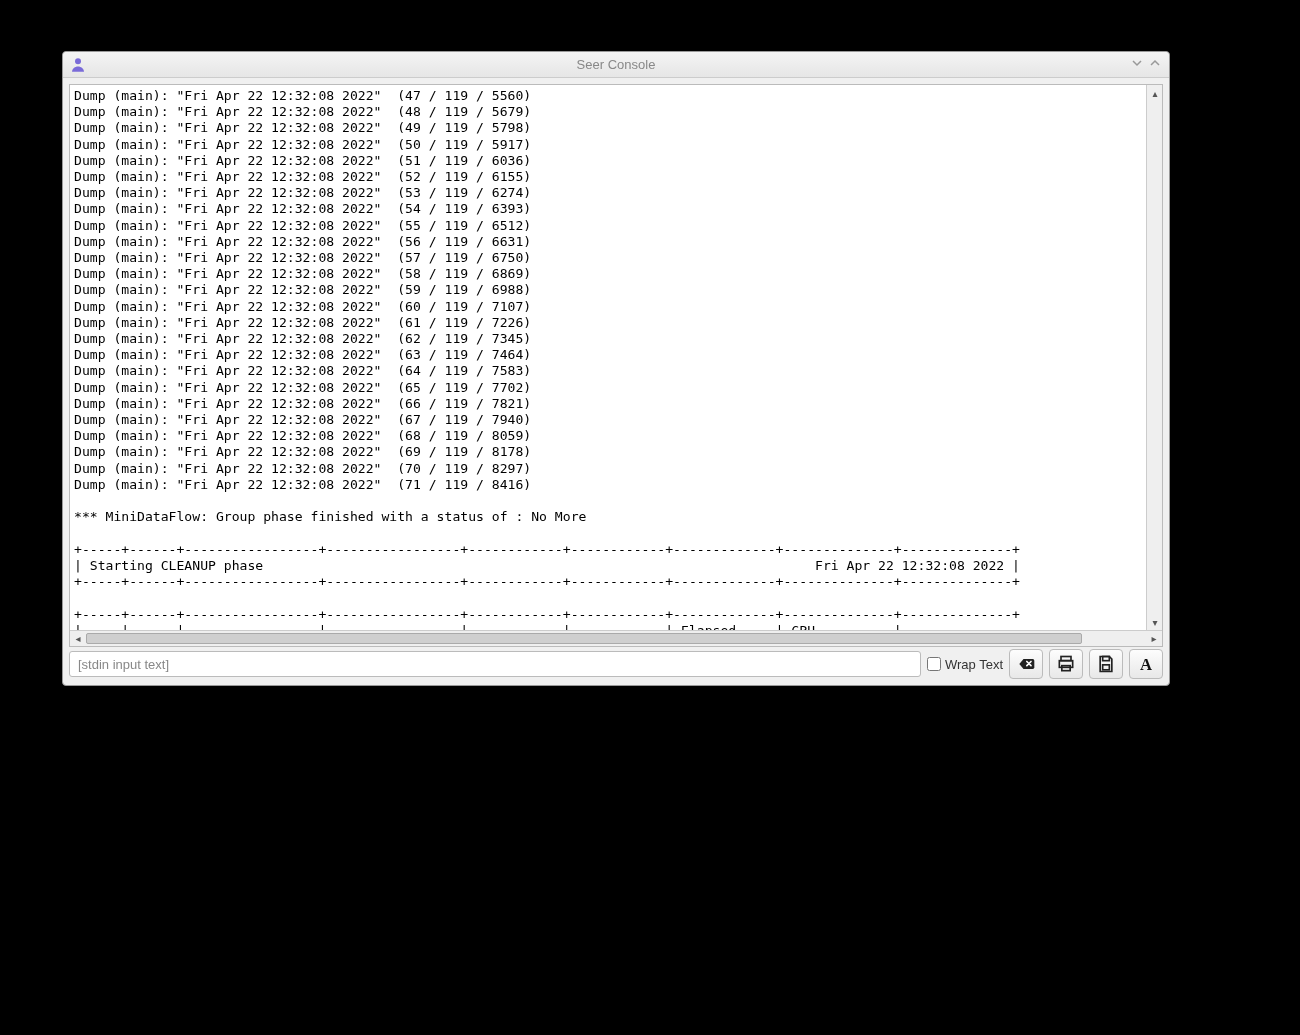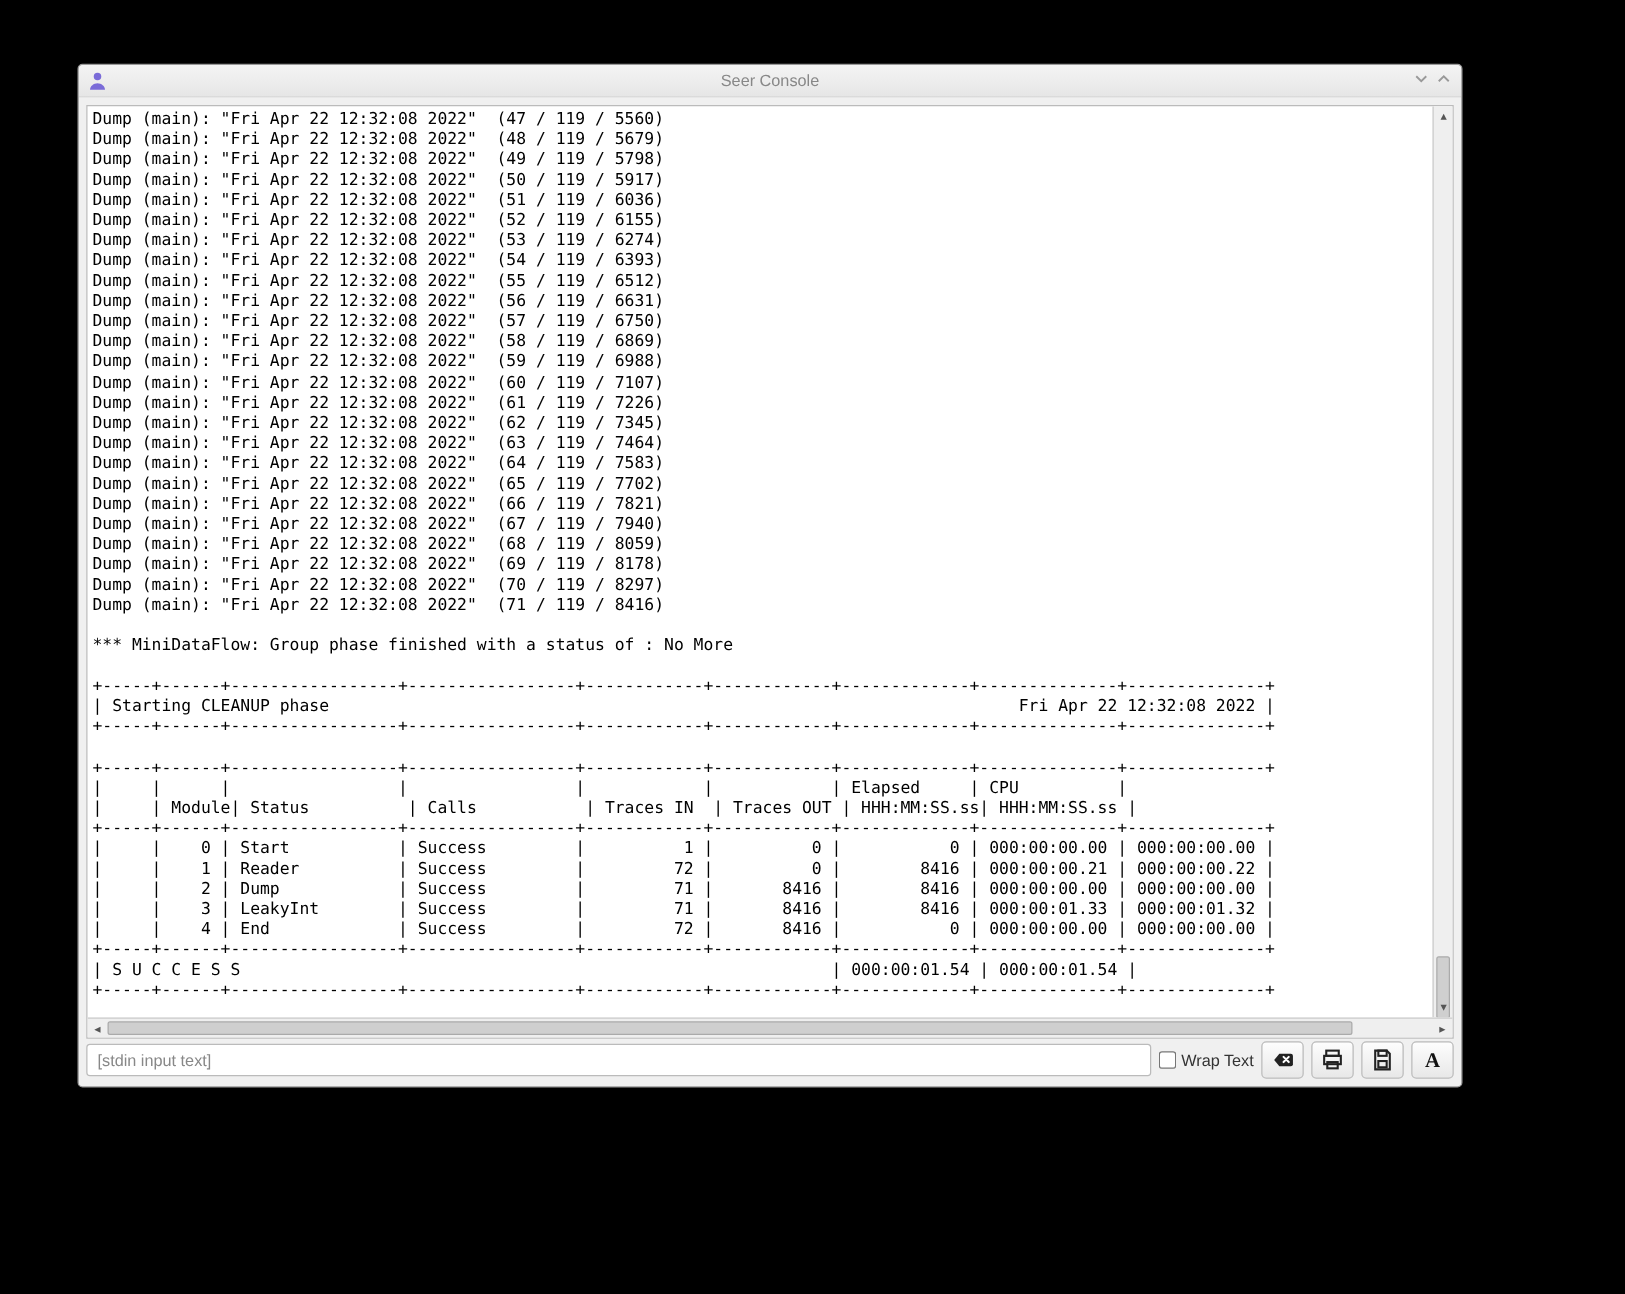--- a/index.html
+++ b/index.html
@@ -8,21 +8,21 @@
     width: 1300px;
     height: 1035px;
     font-family: sans-serif;
     overflow: hidden;
   }
   .window {
     position: absolute;
     left: 62px;
     top: 51px;
     width: 1108px;
-    height: 819px;
+    height: 635px;
     background: #f0f0f0;
     border: 1px solid #999;
     border-radius: 4px;
     display: flex;
     flex-direction: column;
     box-shadow: 0 2px 8px rgba(0,0,0,0.3);
   }
   .titlebar {
     height: 26px;
     background: linear-gradient(#f4f4f4,#e6e6e6);

